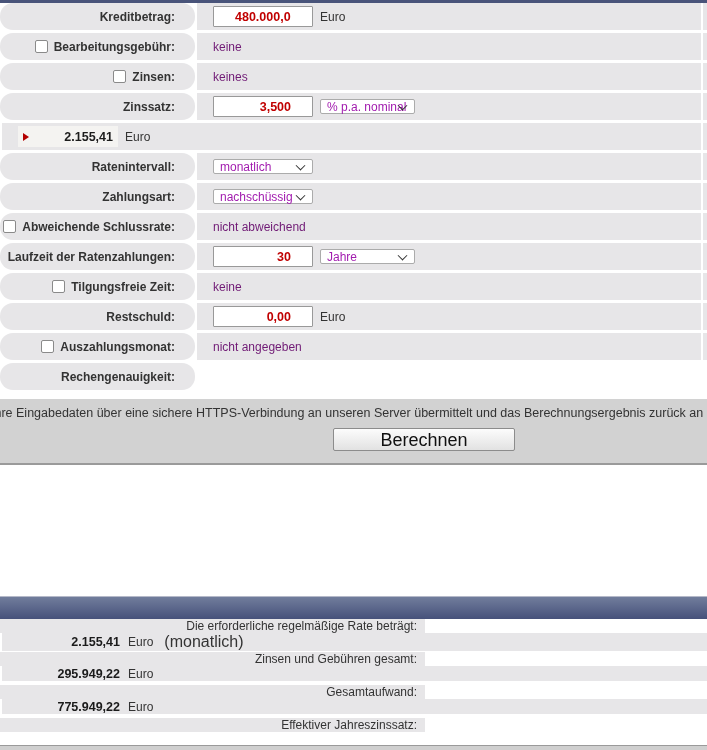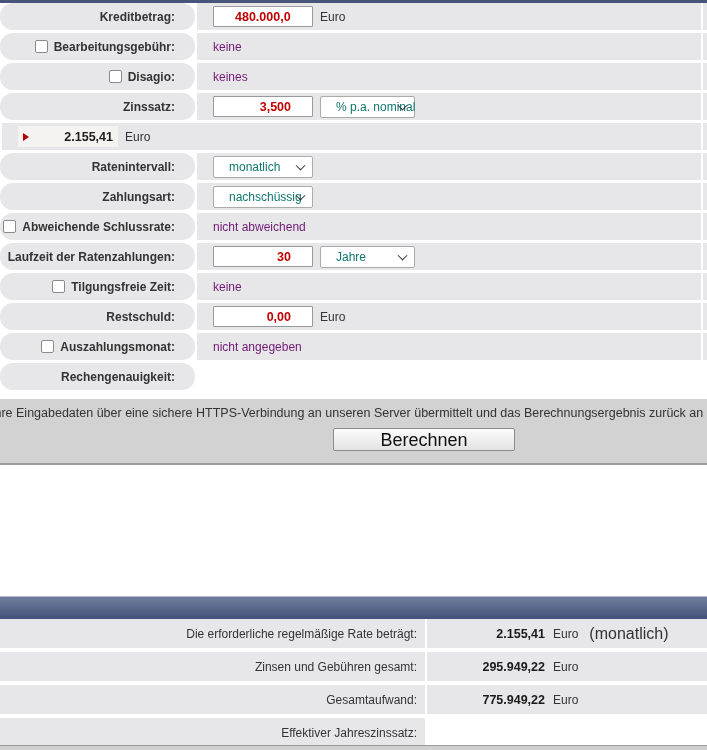--- a/index.html
+++ b/index.html
@@ -33,24 +33,24 @@
     color:#c00000; font-weight:bold; font-size:12.5px; font-family:inherit;
   }
   .ro-field {
     width:100px; height:21px; box-sizing:border-box; background:#f4f3f1;
     display:flex; align-items:center; justify-content:space-between; padding:0 5px;
   }
   .red-arrow { width:0; height:0; border-left:6px solid #b30000; border-top:4px solid transparent; border-bottom:4px solid transparent; }
   .ro-val { font-weight:bold; font-size:12.5px; color:#1c1c1c; }
 
   .sel {
-    width:100px; height:22px; box-sizing:border-box; position:relative;
+    width:100px; height:15px; box-sizing:border-box; position:relative;
     background:#fff; border:1px solid #ababab; border-radius:2px;
-    display:flex; align-items:center; padding:0 15px; cursor:default;
-    font-size:12px; color:#0f766e; white-space:nowrap;
+    display:flex; align-items:center; padding:0 6px; cursor:default;
+    font-size:12px; color:#a21caf; white-space:nowrap;
   }
   .sel.after-input { margin-left:7px; width:95px; }
   .chev {
     position:absolute; right:8px; top:50%; width:6px; height:6px;
     border-right:1.7px solid #333; border-bottom:1.7px solid #333;
     transform:translateY(-70%) rotate(45deg);
   }
   .unit { margin-left:7px; font-size:12px; color:#333; }
   .ph { color:#701a75; font-size:12px; }
 
@@ -71,21 +71,21 @@
     background:linear-gradient(#fcfcfc,#e2e2e2); border:1px solid #8c8c8c; border-radius:2px;
     font-size:18px; color:#111; font-family:inherit;
   }
 
   
   .res-header {
     margin-top:131px; height:22px;
     background:linear-gradient(#717d9c,#46517a);
     border-top:1px solid #b5b9c9;
   }
-  .rrow { display:flex; height:29px; margin-bottom:4px; }
+  .rrow { display:flex; height:29px; margin-bottom:4px;flex-direction:column; }
   .rrow:first-of-type { margin-top:4px; }
   .rlabel {
     width:425px; background:#e7e6e8; box-sizing:border-box;
     display:flex; align-items:center; justify-content:flex-end;
     padding-right:8px; font-size:12px; color:#333; white-space:nowrap;
   }
   .rcell { flex:1; background:#e7e6e8; margin-left:2px; display:flex; align-items:center; white-space:nowrap; }
   .rvalue { width:118px; text-align:right; font-weight:bold; font-size:12.5px; color:#1a1a1a; }
   .runit { margin-left:8px; font-size:12px; color:#333; }
   .rnote { margin-left:11px; font-size:16px; color:#333; }
@@ -114,21 +114,21 @@
     <span>Bearbeitungsgebühr:</span>
   </div>
   <div class="fcell">
     <span class="ph">keine</span>
   </div>
 </div>
 
 <div class="frow">
   <div class="lcell">
     <input class="cb" type="checkbox" style="">
-    <span>Disagio:</span>
+    <span>Zinsen:</span>
   </div>
   <div class="fcell">
     <span class="ph">keines</span>
   </div>
 </div>
 
 <div class="frow">
   <div class="lcell">Zinssatz:</div>
   <div class="fcell">
     <input class="num" type="text" value="3,500" style="">

